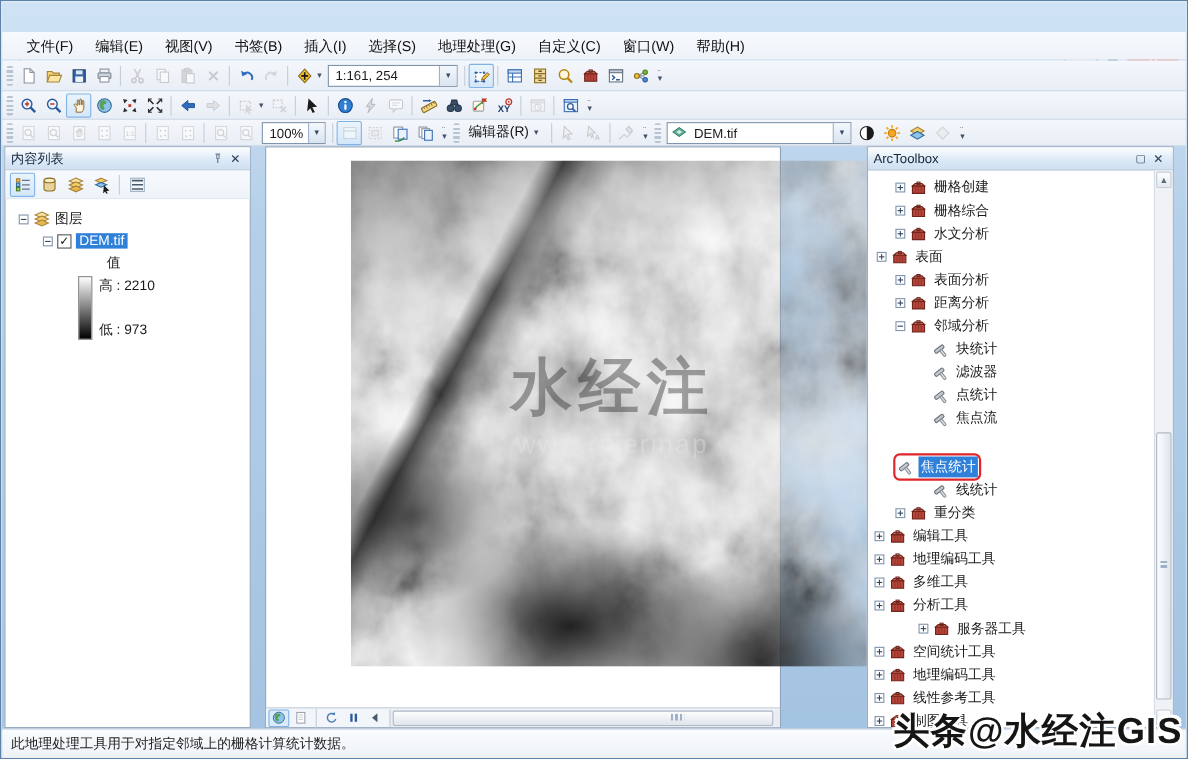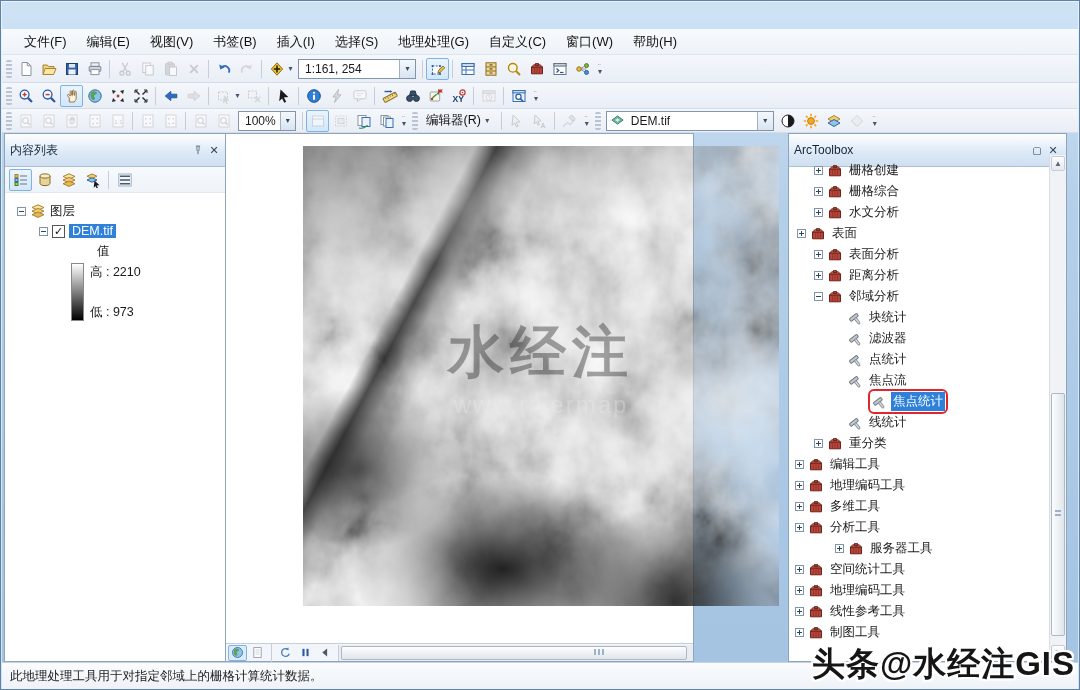--- a/index.html
+++ b/index.html
@@ -36,21 +36,21 @@
   .dd { font-size:8px; color:#45536a; margin-left:-2px; width:9px; text-align:center;}
   .ovf { width:12px; height:22px; display:flex; flex-direction:column; align-items:center; justify-content:center; color:#45536a; font-size:8px; line-height:5px;}
   .combo { display:inline-flex; align-items:center; height:20px; background:#fff; border:1px solid #8094ab; font-size:12px; margin:0 3px; flex:none;}
   .combo .cval { padding:0 4px 0 6px; white-space:nowrap; flex:1;}
   .combo .cbtn { width:16px; height:100%; display:flex; align-items:center; justify-content:center; background:linear-gradient(#f4f8fc,#d9e4f0); border-left:1px solid #9fb1c6; font-size:8px; color:#344a63;}
   .combo .cico { margin-left:3px; display:flex;} .combo .cico svg{width:15px;height:15px;}
   .tbtn { display:inline-flex; align-items:center; height:22px; padding:0 6px; font-size:12.5px; color:#111; gap:4px; flex:none;}
 
   
   .panel { position:absolute; top:132px; height:529px; border:1px solid #8ea4bb; background:#fff; }
-  .phead { height:21px; background:linear-gradient(#fdfeff,#dbe8f6 60%,#cfe0f2); border-bottom:1px solid #aebfd2; display:flex; align-items:center; padding:16px 5px; font-size:12px; color:#15263a; }
+  .phead { height:21px; background:linear-gradient(#fdfeff,#dbe8f6 60%,#cfe0f2); border-bottom:1px solid #aebfd2; display:flex; align-items:center; padding:4px 5px; font-size:12px; color:#15263a; }
   .phead .sp { flex:1; }
   .phbtn { width:16px; height:15px; display:flex; align-items:center; justify-content:center; color:#33455c; font-size:11px; }
   .phbtn svg{ width:12px; height:12px;}
   .phbtn.fbox{ font-size:10px; }
 
   
   .toc { left:3px; width:224px; }
   .toc-tools { height:26px; display:flex; align-items:center; gap:1px; padding-left:4px; border-bottom:1px solid #e2e8f0; background:linear-gradient(#f7fafd,#eef3f9);}
   .toc-tree { padding-top:8px; font-size:12.5px; }
   .trow { display:flex; align-items:center; height:20px; gap:4px; }
@@ -58,21 +58,21 @@
   .expander::before{ content:""; position:absolute; left:1px; right:1px; top:3px; height:1px; background:#33455c;}
   .expander.plus::after{ content:""; position:absolute; top:1px; bottom:1px; left:3px; width:1px; background:#33455c;}
   .cbx { width:13px; height:13px; border:1px solid #555; background:#fff; display:flex; align-items:center; justify-content:center; font-size:11px; font-weight:bold; color:#111; flex:none;}
   .hl { background:#2f80d9; color:#fff; padding:0 3px; }
   .treeicon svg { width:16px; height:16px; display:block;}
   .ramp-block { display:flex; margin-left:66px; margin-top:2px; gap:6px;}
   .ramp { width:13px; height:58px; background:linear-gradient(#ffffff,#000000); border:1px solid #888; }
   .ramp-labels { display:flex; flex-direction:column; justify-content:space-between; height:58px; font-size:12.5px; padding-top:1px;}
 
   
-  .map { left:224px; width:469px; background:#fff; }
+  .map { left:240px; width:469px; background:#fff; }
   .dem { position:absolute; left:77px; top:12px; width:476px; height:460px; overflow:hidden; }
   .dem svg.noise { position:absolute; inset:0; }
   .dem .shade { position:absolute; inset:0; mix-blend-mode:multiply;
     background:
       linear-gradient(118deg, transparent 24%, rgba(0,0,0,.65) 27%, rgba(0,0,0,.25) 30%, transparent 34%),
       radial-gradient(ellipse 45% 30% at 42% 92%, rgba(0,0,0,.85), transparent 70%),
       radial-gradient(ellipse 30% 25% at 12% 70%, rgba(0,0,0,.6), transparent 70%),
       radial-gradient(ellipse 35% 30% at 78% 99%, rgba(0,0,0,.75), transparent 70%),
       linear-gradient(160deg, rgba(0,0,0,.35), transparent 30%);}
   .dem .light { position:absolute; inset:0; mix-blend-mode:screen;
@@ -854,21 +854,21 @@
           <span class="treeicon">
             <svg viewBox="0 0 16 16">
               <g transform="rotate(-38 8 8)">
                 <rect x="2.8" y="5.2" width="9.4" height="3.2" rx="1" fill="#c3c9d1" stroke="#6c737b"></rect>
                 <rect x="6.9" y="8.2" width="2.2" height="7" rx="1" fill="#dfe3e8" stroke="#8a9097"></rect>
               </g>
             </svg>
           </span>
           <span class="lab">焦点流</span>
         </div>
-        <div class="atb-row" style="padding-left: 82px;">
+        <div class="atb-row" style="padding-left: 26px; margin-top: 23px;">
           <span class="annbox">
             <span class="treeicon">
               <svg viewBox="0 0 16 16">
                 <g transform="rotate(-38 8 8)">
                   <rect x="2.8" y="5.2" width="9.4" height="3.2" rx="1" fill="#c3c9d1" stroke="#6c737b"></rect>
                   <rect x="6.9" y="8.2" width="2.2" height="7" rx="1" fill="#dfe3e8" stroke="#8a9097"></rect>
                 </g>
               </svg>
             </span>
             <span class="lab sel">焦点统计</span>

